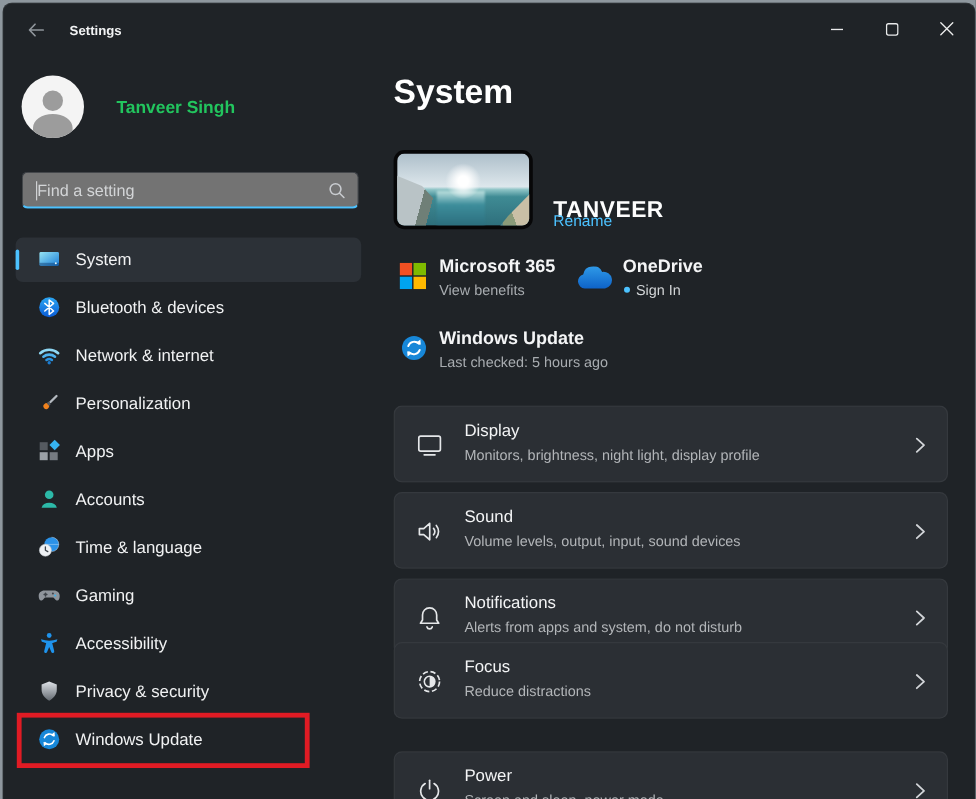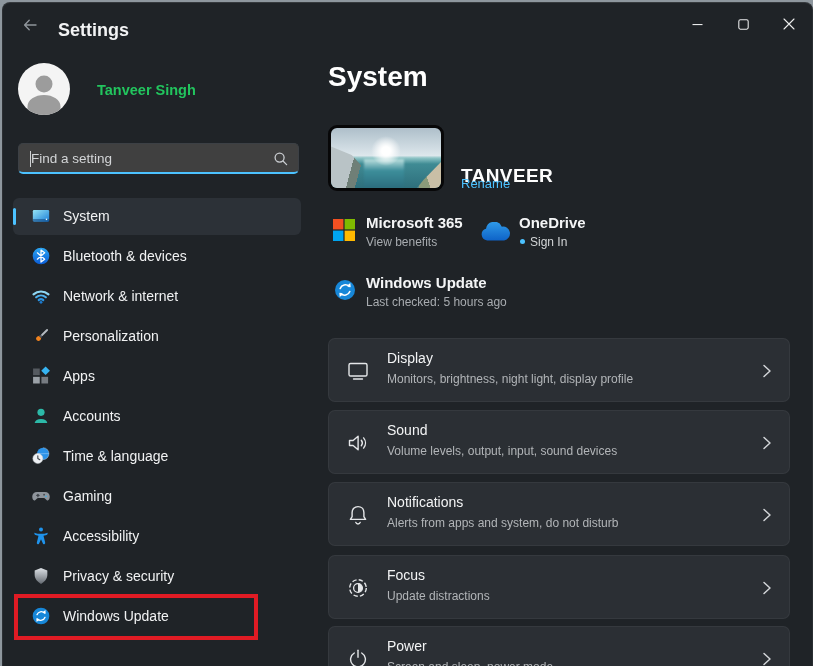--- a/index.html
+++ b/index.html
@@ -8,30 +8,30 @@
   *{box-sizing:border-box;}
   .window{position:absolute;left:2px;top:2px;width:811px;height:664px;
     background:var(--window-bg,#1f2327);border-radius:8px 8px 0 0;overflow:hidden;
     border-top:1px solid rgba(255,255,255,.10);border-left:1px solid rgba(255,255,255,.06);
     border-right:1px solid rgba(255,255,255,.05);color:#fff;}
 
   
   .titlebar{position:absolute;left:0;top:0;right:0;height:44px;}
   .back-btn{position:absolute;left:12px;top:8px;width:30px;height:28px;display:flex;
     align-items:center;justify-content:center;border-radius:5px;}
-  .tb-title{position:absolute;left:55px;top:17px;font-size:18px;font-weight:700;color:#f2f3f4;}
+  .tb-title{position:absolute;left:55px;top:17px;font-size:11px;font-weight:700;color:#f2f3f4;}
   .win-controls{position:absolute;right:0;top:0;display:flex;height:42px;}
   .wc-btn{width:46px;height:42px;display:flex;align-items:center;justify-content:center;}
 
   
   .avatar{position:absolute;left:15px;top:60px;width:52px;height:52px;border-radius:50%;
     background:#f4f4f4;overflow:hidden;}
   .user-name{position:absolute;left:94px;top:79px;font-size:14.5px;font-weight:700;color:#22c55e;}
   .searchbox{position:absolute;left:15px;top:140px;width:281px;height:31px;
-    background:#404040;border:1px solid #3c4045;border-bottom:2px solid var(--accent,#4cc2ff);
+    background:#737373;border:1px solid #3c4045;border-bottom:2px solid var(--accent,#4cc2ff);
     border-radius:5px;display:flex;align-items:center;}
   .searchbox input{flex:1;background:transparent;border:none;outline:none;color:#e8e9ea;
     font-size:13.5px;padding:0 8px 0 12px;font-family:inherit;caret-color:#fff;}
   .searchbox input::placeholder{color:#d3d5d7;}
   .caret{position:absolute;left:11px;top:7px;width:1px;height:16px;background:#cfd1d3;}
   .search-glyph{margin-right:10px;display:flex;}
 
   .nav{position:absolute;left:10px;top:195px;width:290px;}
   .nav-item{position:absolute;left:0;width:288px;height:37px;border-radius:6px;
     display:flex;align-items:center;cursor:default;}
@@ -373,30 +373,30 @@
     </span>
     <div class="card-title">Sound</div>
     <div class="card-sub">Volume levels, output, input, sound devices</div>
     <span class="card-chev">
       <svg width="12" height="16" viewBox="0 0 12 16">
           <path d="M3 2.5l6 5.5-6 5.5" stroke="#d2d5d8" stroke-width="1.5" fill="none" stroke-linecap="round" stroke-linejoin="round"></path>
         </svg>
     </span>
   </div>
 
-  <div class="card" style="top:552px">
+  <div class="card" style="top:532px">
     <span class="card-ic">
       <svg width="24" height="24" viewBox="0 0 24 24">
           <circle cx="12" cy="12" r="8.3" fill="none" stroke="#e5e7e9" stroke-width="1.4" stroke-dasharray="4.4 2.2"></circle>
           <circle cx="12" cy="12" r="4.4" fill="none" stroke="#e5e7e9" stroke-width="1.3"></circle>
           <path d="M12 7.6a4.4 4.4 0 0 1 0 8.8z" fill="#e5e7e9"></path>
         </svg>
     </span>
     <div class="card-title">Focus</div>
-    <div class="card-sub">Update distractions</div>
+    <div class="card-sub">Reduce distractions</div>
     <span class="card-chev">
       <svg width="12" height="16" viewBox="0 0 12 16">
           <path d="M3 2.5l6 5.5-6 5.5" stroke="#d2d5d8" stroke-width="1.5" fill="none" stroke-linecap="round" stroke-linejoin="round"></path>
         </svg>
     </span>
   </div>
 
   <div class="card" style="top:623px">
     <span class="card-ic">
       <svg width="24" height="24" viewBox="0 0 24 24" fill="none" stroke="#e5e7e9" stroke-width="1.4" stroke-linecap="round">

